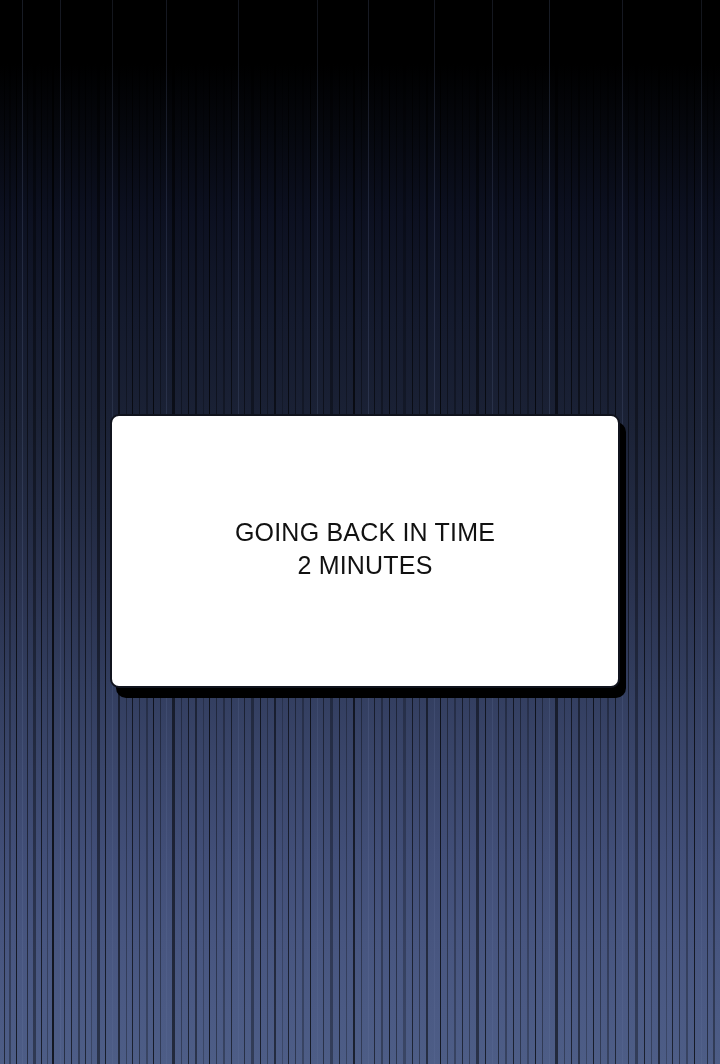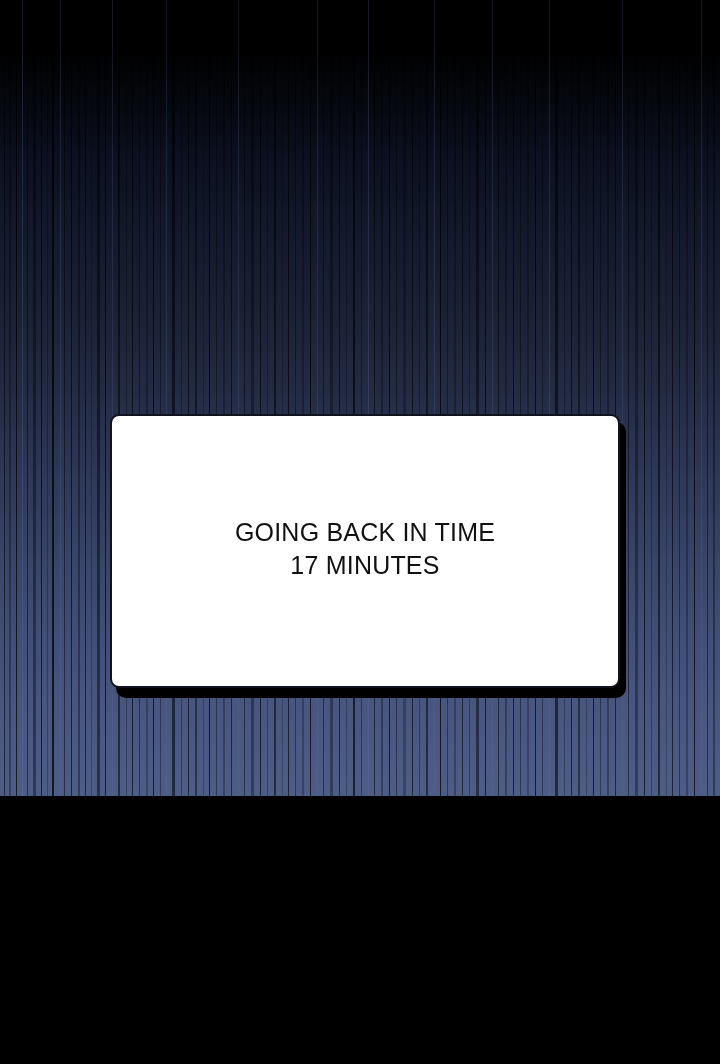--- a/index.html
+++ b/index.html
@@ -5,21 +5,21 @@
 <style>
   html, body {
     margin: 0;
     padding: 0;
     background: #000;
   }
 
   #stage {
     position: relative;
     width: 720px;
-    height: 796px;
+    height: 1064px;
     overflow: hidden;
     font-family: "Liberation Sans", sans-serif;
     background: #000;
   }
 
   
   .bg-gradient {
     position: absolute;
     inset: 0;
     background: linear-gradient(
@@ -213,17 +213,17 @@
       <div class="streak light" style="left: 701px; width: 1px; opacity: 0.18; background: rgb(107, 122, 163);"></div>
       <div class="streak" style="left: 707px; width: 1px; opacity: 0.47; background: rgb(0, 0, 0);"></div>
       <div class="streak" style="left: 713px; width: 2px; opacity: 0.35; background: rgb(0, 0, 0);"></div>
     </div>
 
   <div class="panel-shadow"></div>
 
   <div class="panel">
     <div class="panel-text">
       <span class="line">GOING BACK IN TIME</span>
-      <span class="line">17 MINUTES</span>
+      <span class="line">2 MINUTES</span>
     </div>
   </div>
 
 </div>
 
 </body></html>

